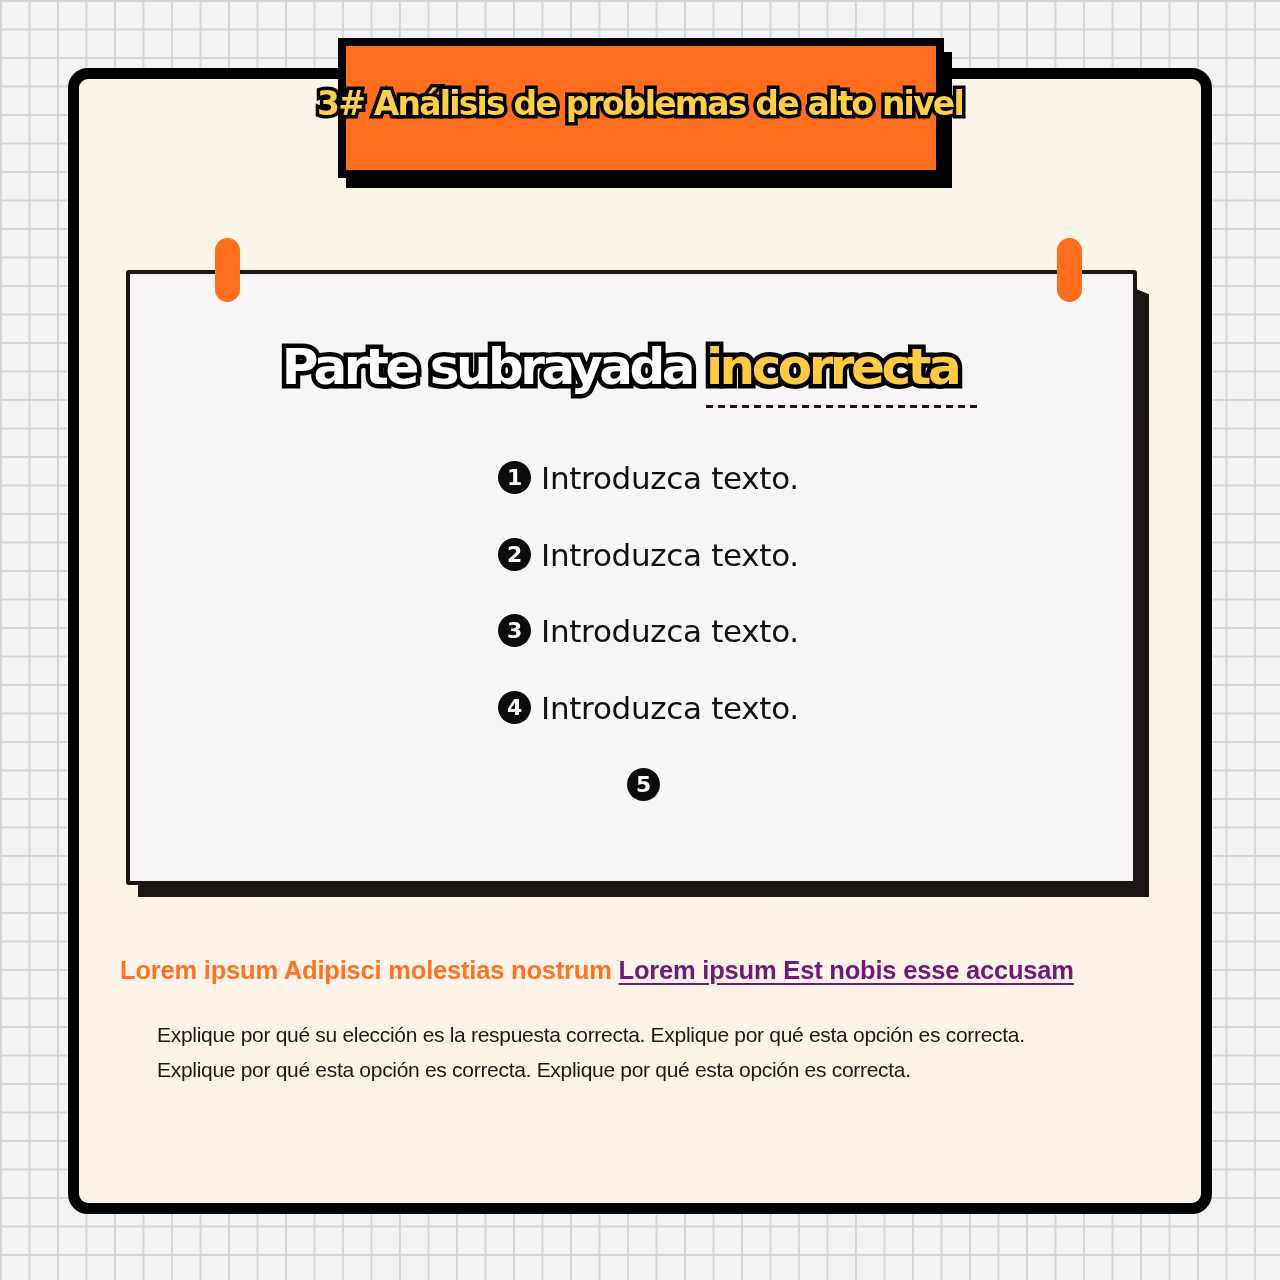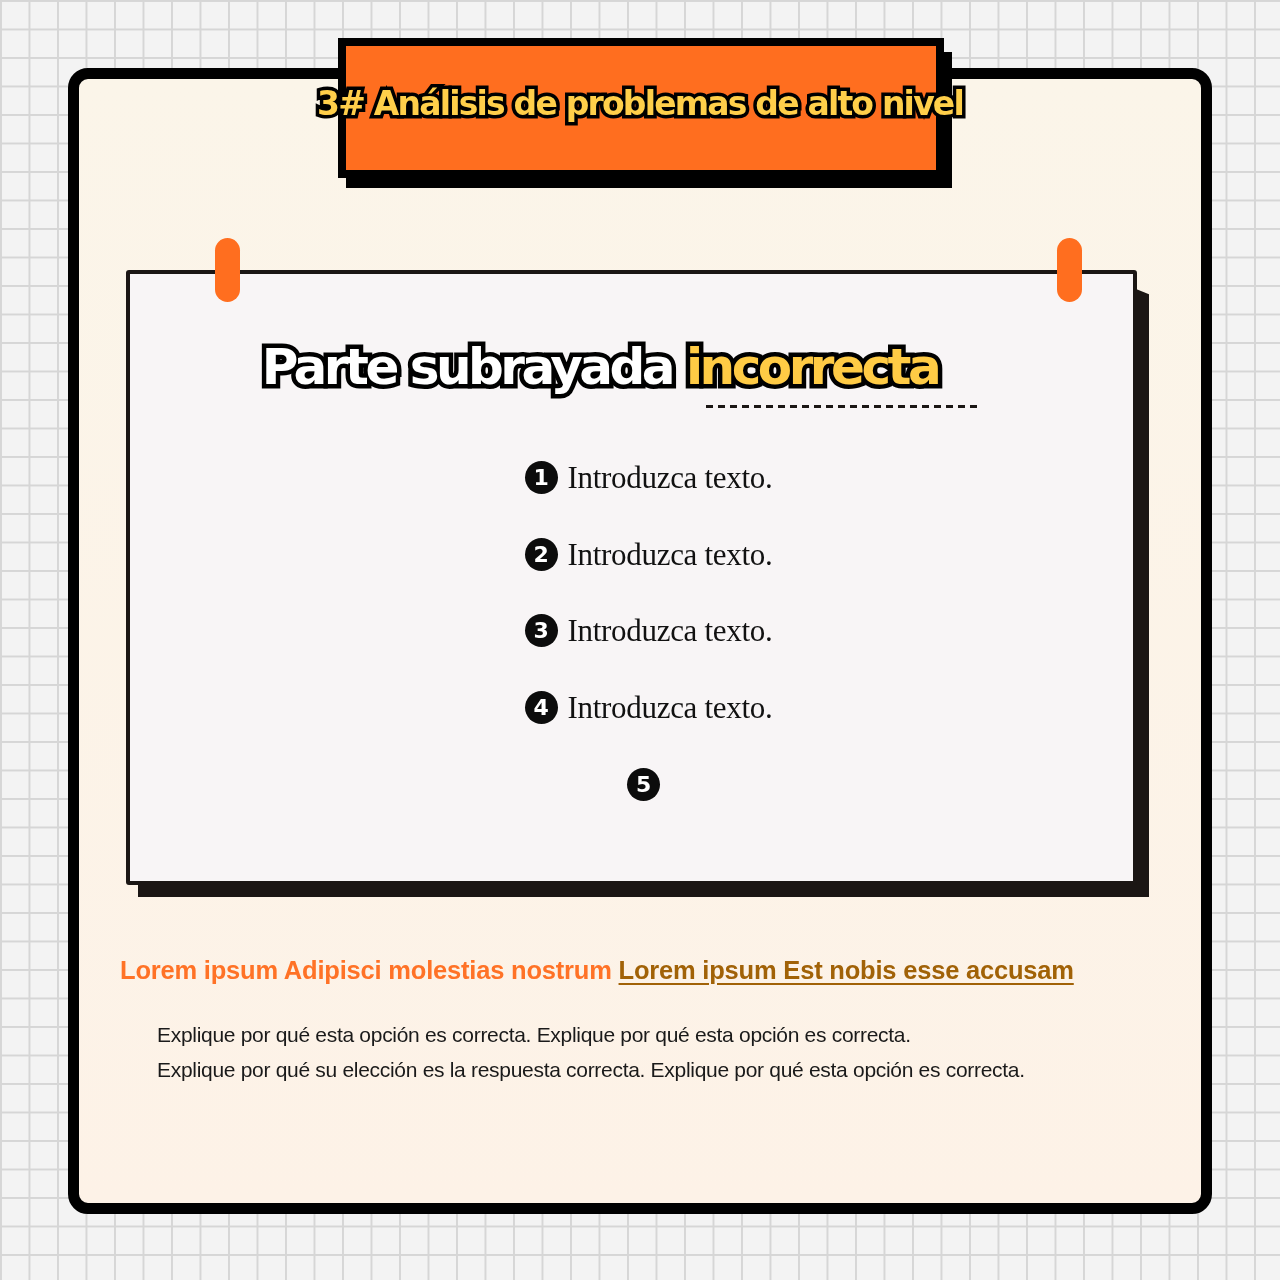--- a/index.html
+++ b/index.html
@@ -68,21 +68,21 @@
     position: absolute;
     width: 25px; height: 64px;
     border-radius: 13px;
     background: #ff6e1f;
   }
   .pin-left { left: 215px; top: 238px; }
   .pin-right { left: 1057px; top: 238px; }
 
   .headline {
     position: absolute;
-    left: 140px; top: 338px;
+    left: 160px; top: 338px;
     width: 920px;
     text-align: center;
     font-family: "DejaVu Sans", sans-serif;
     font-weight: bold;
     font-size: 50px;
     letter-spacing: -3.5px;
     white-space: nowrap;
     -webkit-text-stroke: 9px #000;
     paint-order: stroke fill;
   }
@@ -117,33 +117,33 @@
     justify-content: center;
     width: 33px; height: 33px;
     border-radius: 50%;
     background: #0c0c0c;
     color: #fff;
     font-size: 22px;
     font-weight: bold;
     margin-right: 10px;
     margin-top: 6px;
   }
-  .item-text { line-height: 46px; font-family: Liberation Serif, serif; }
+  .item-text { line-height: 46px; }
 
   .links-row {
     position: absolute;
     left: 120px; top: 956px;
     white-space: nowrap;
     font-family: "Liberation Sans", sans-serif;
     font-weight: bold;
     font-size: 25.5px;
     letter-spacing: -0.2px;
   }
   .link-orange { color: #ff7226; text-underline-offset: 4px; text-decoration-thickness: 2px; }
-  .link-black { color: #a16207; text-decoration: underline; text-underline-offset: 4px; text-decoration-thickness: 2px; }
+  .link-black { color: #701a75; text-decoration: underline; text-underline-offset: 4px; text-decoration-thickness: 2px; }
 
   .explanation {
     position: absolute;
     left: 157px; top: 1017px;
     width: 1000px;
     font-family: "Liberation Sans", sans-serif;
     font-size: 21px;
     line-height: 35px;
     color: #1a1a1a;
     letter-spacing: -0.3px;
@@ -189,15 +189,15 @@
     <span class="num-badge">5</span>
   </li>
 </ul>
 
 <div class="links-row">
   <span class="link-orange">Lorem ipsum Adipisci molestias nostrum</span>
   <span class="link-black">Lorem ipsum Est nobis esse accusam</span>
 </div>
 
 <div class="explanation">
+  <div>Explique por qué su elección es la respuesta correcta. Explique por qué esta opción es correcta.</div>
   <div>Explique por qué esta opción es correcta. Explique por qué esta opción es correcta.</div>
-  <div>Explique por qué su elección es la respuesta correcta. Explique por qué esta opción es correcta.</div>
 </div>
 
 </body></html>

